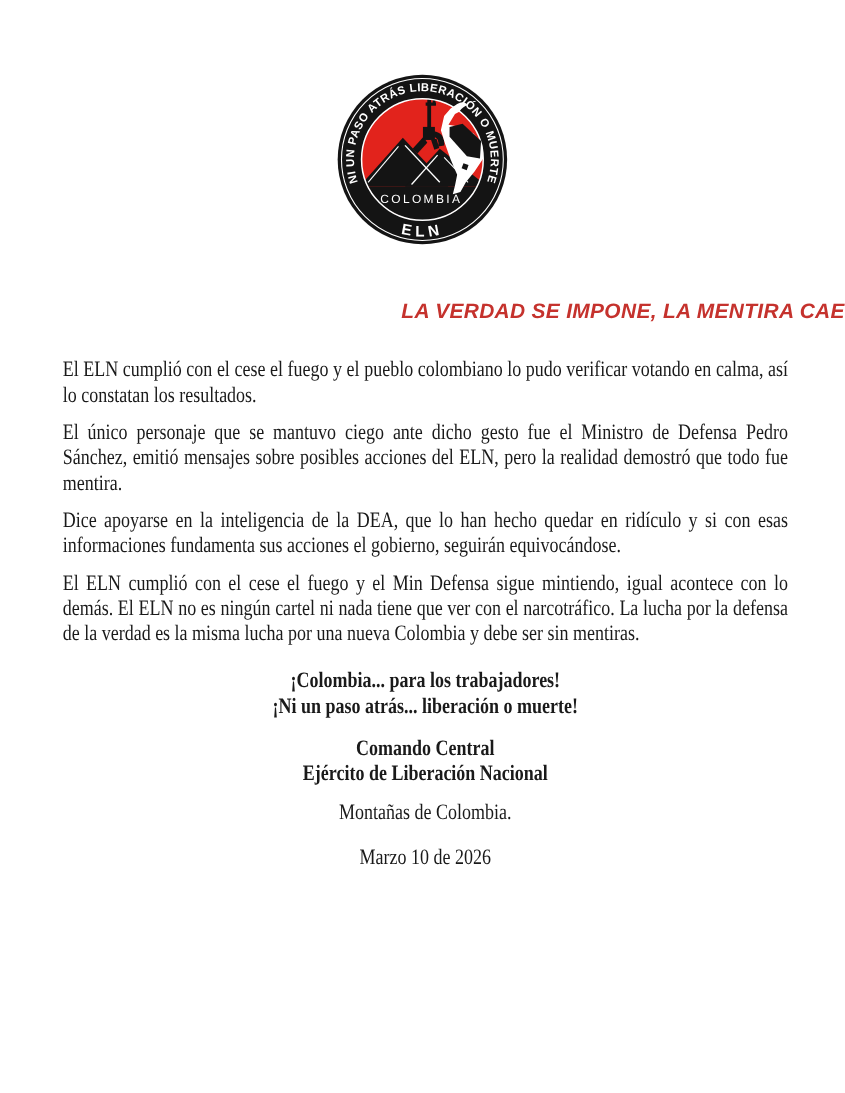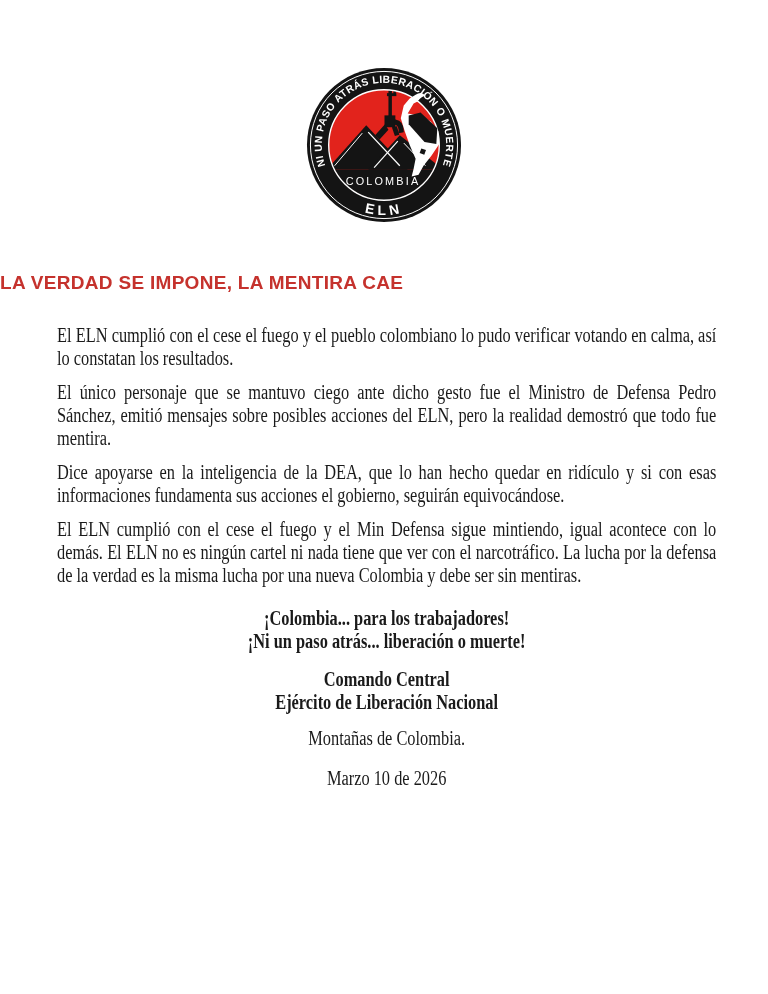--- a/index.html
+++ b/index.html
@@ -8,24 +8,25 @@
     font-family:"Liberation Serif", serif;color:#1a1a1a;
   }
   .page{width:768px;height:994px;position:relative;}
 
   
   .logo-wrap{padding-top:66px;text-align:center;}
   .logo-wrap svg{display:inline-block;}
 
   
   .doc-title{
-    margin-top:44px;text-align:left;
+    margin-top:44px;text-align:right;
     font-family:"Liberation Sans", sans-serif;
     font-weight:bold;font-size:19px;letter-spacing:.3px;
     color:#c5322d;
+    font-style:italic;
   }
 
   
   .serif-col{
     margin-left:57px;width:806px;
     transform:scaleX(0.818);transform-origin:0 0;
   }
   .body-paragraphs{margin-top:30px;}
   .body-paragraphs p{
     margin:0 0 11px 0;

